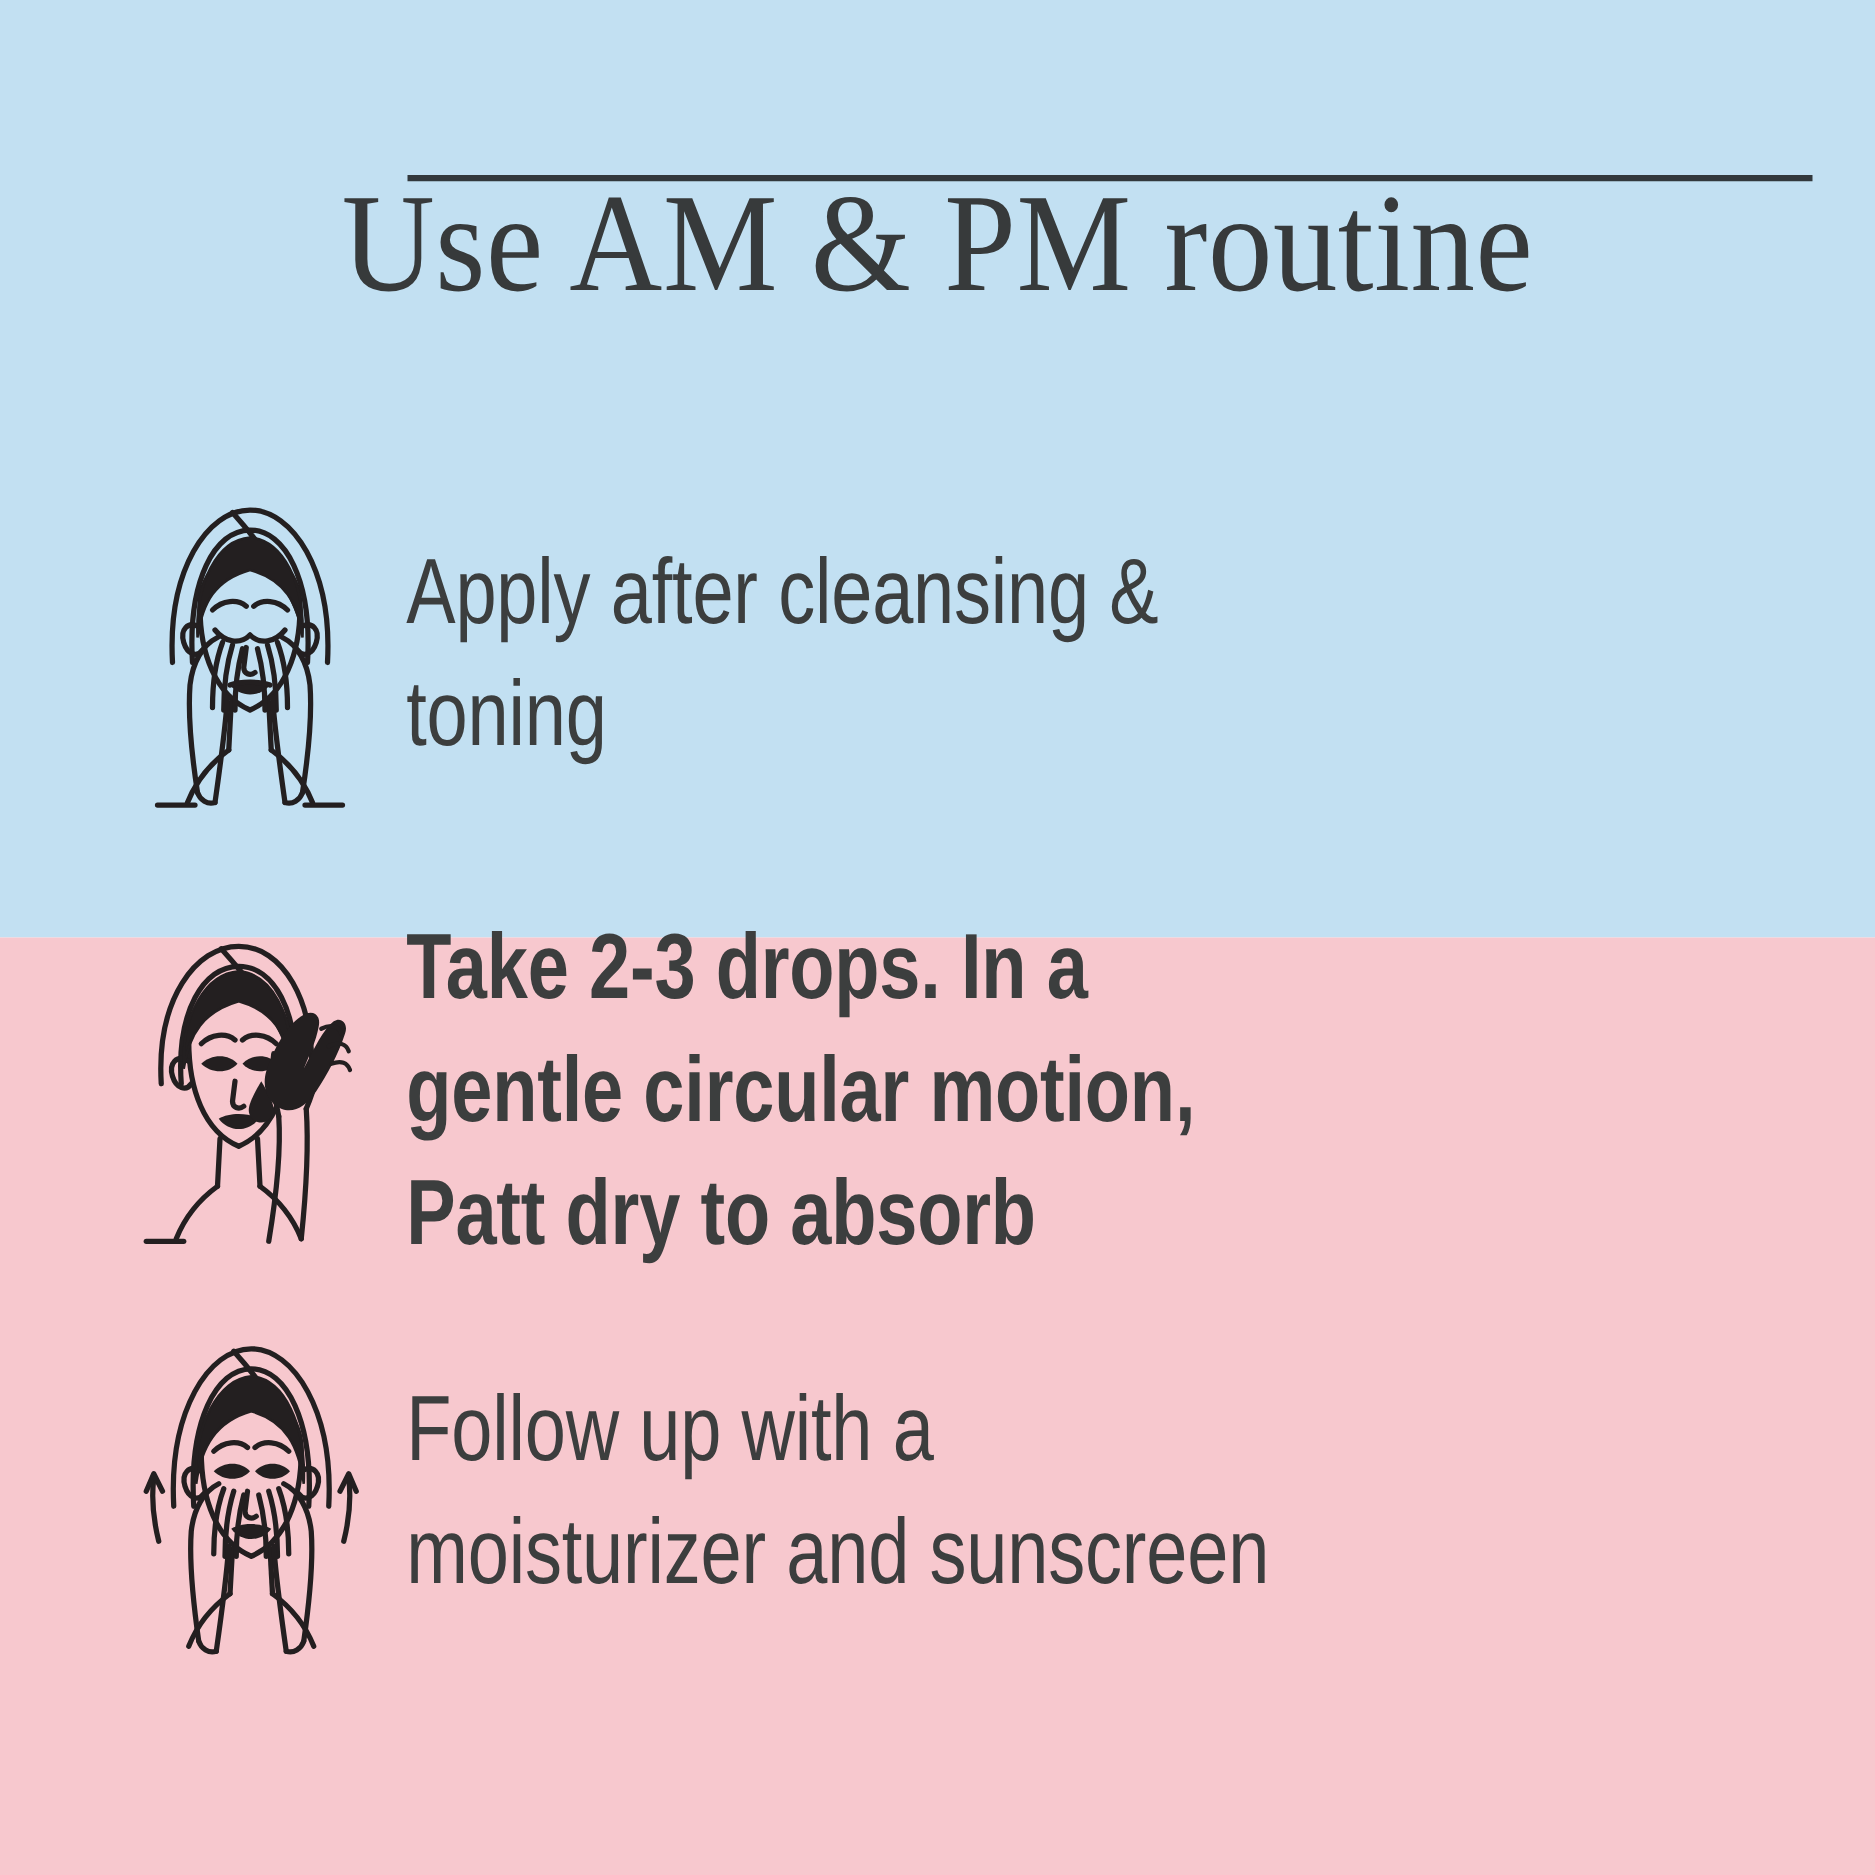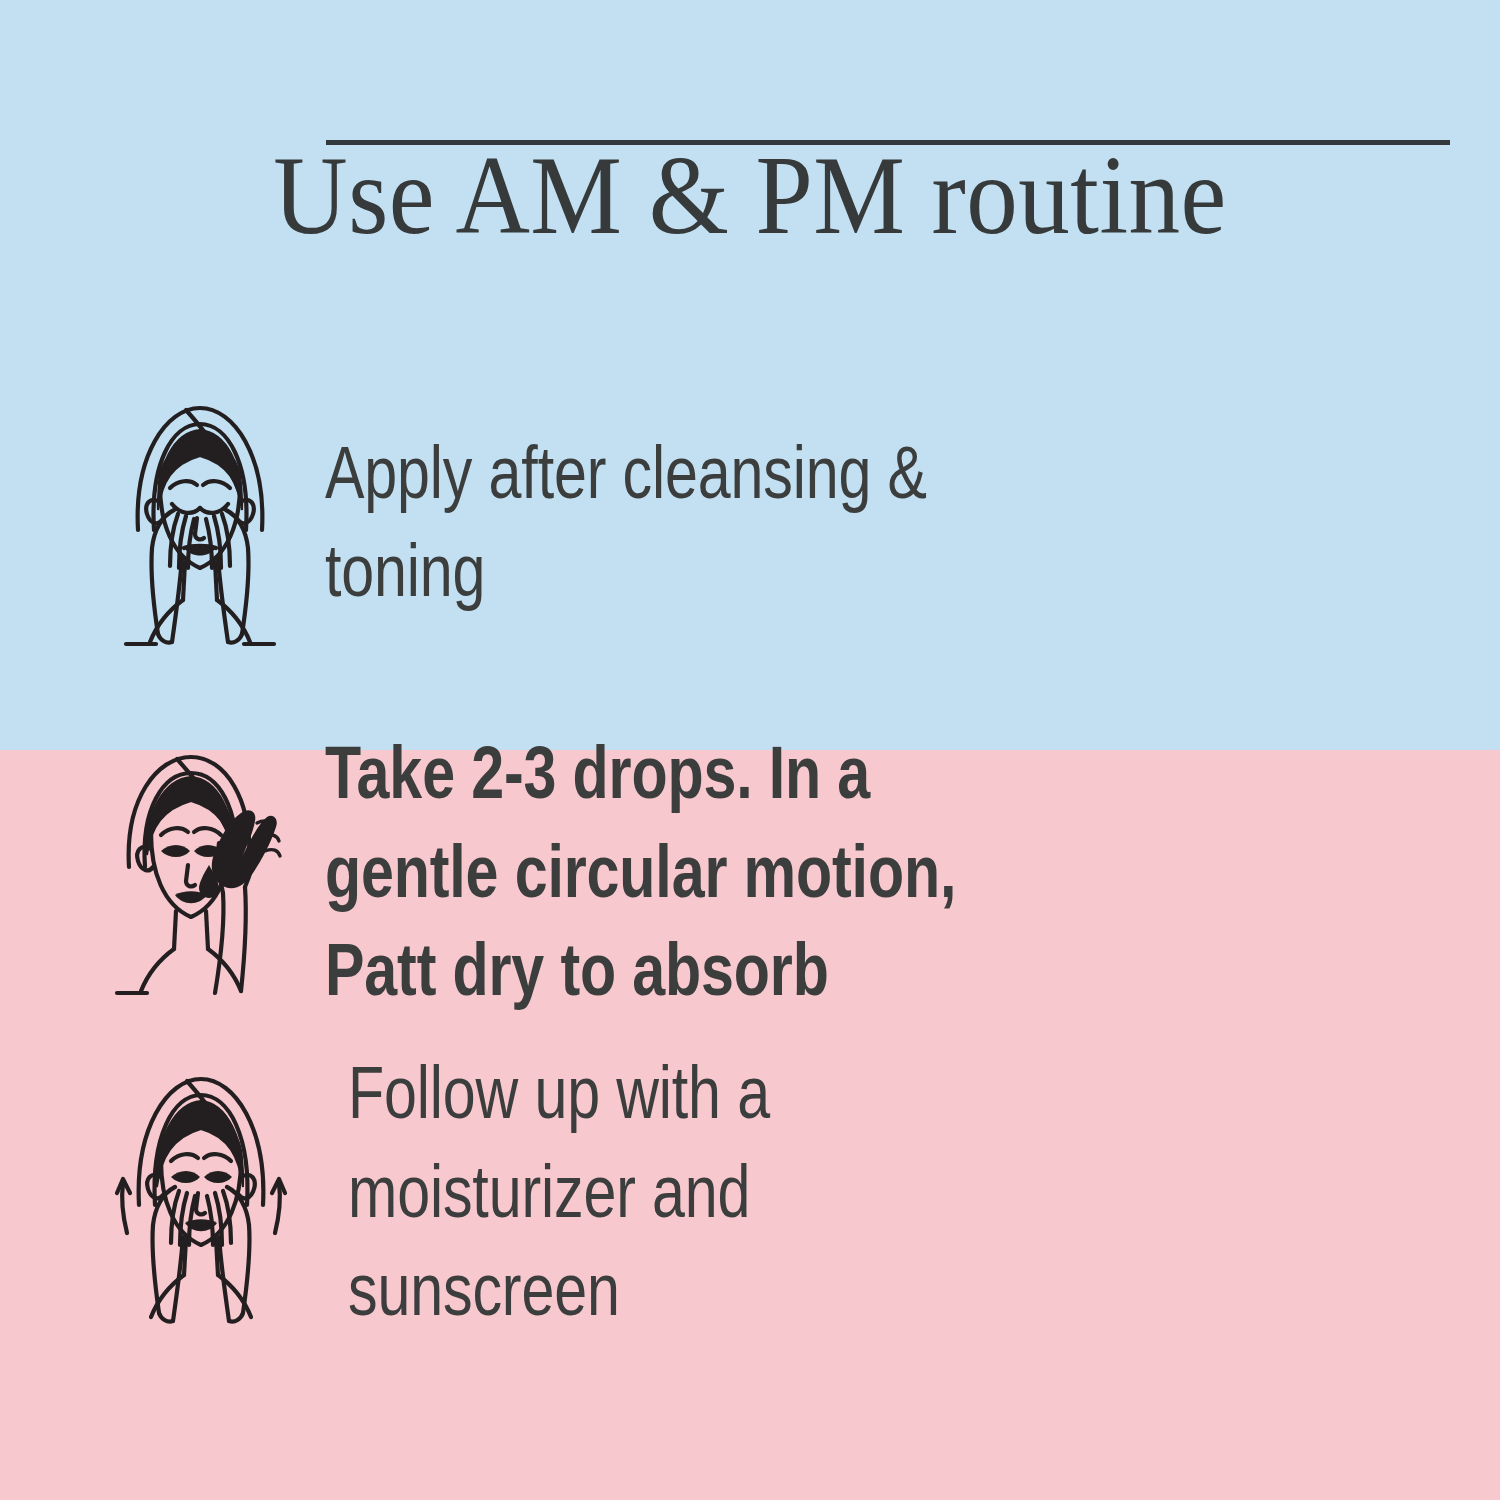--- a/index.html
+++ b/index.html
@@ -59,21 +59,21 @@
   .row {
     position: absolute;
     left: 0;
     width: 1300px;
     height: 300px;
     display: flex;
     align-items: center;
   }
   #row-1 { top: 372px; }
   #row-2 { top: 722px; font-weight: bold; }
-  #row-3 { top: 1042px; gap: 23px; }
+  #row-3 { top: 1042px; }
 
   .row-icon {
     position: relative;
     flex: 0 0 auto;
     width: 250px;
     margin-left: 75px;
     display: flex;
     align-items: center;
     justify-content: center;
   }

